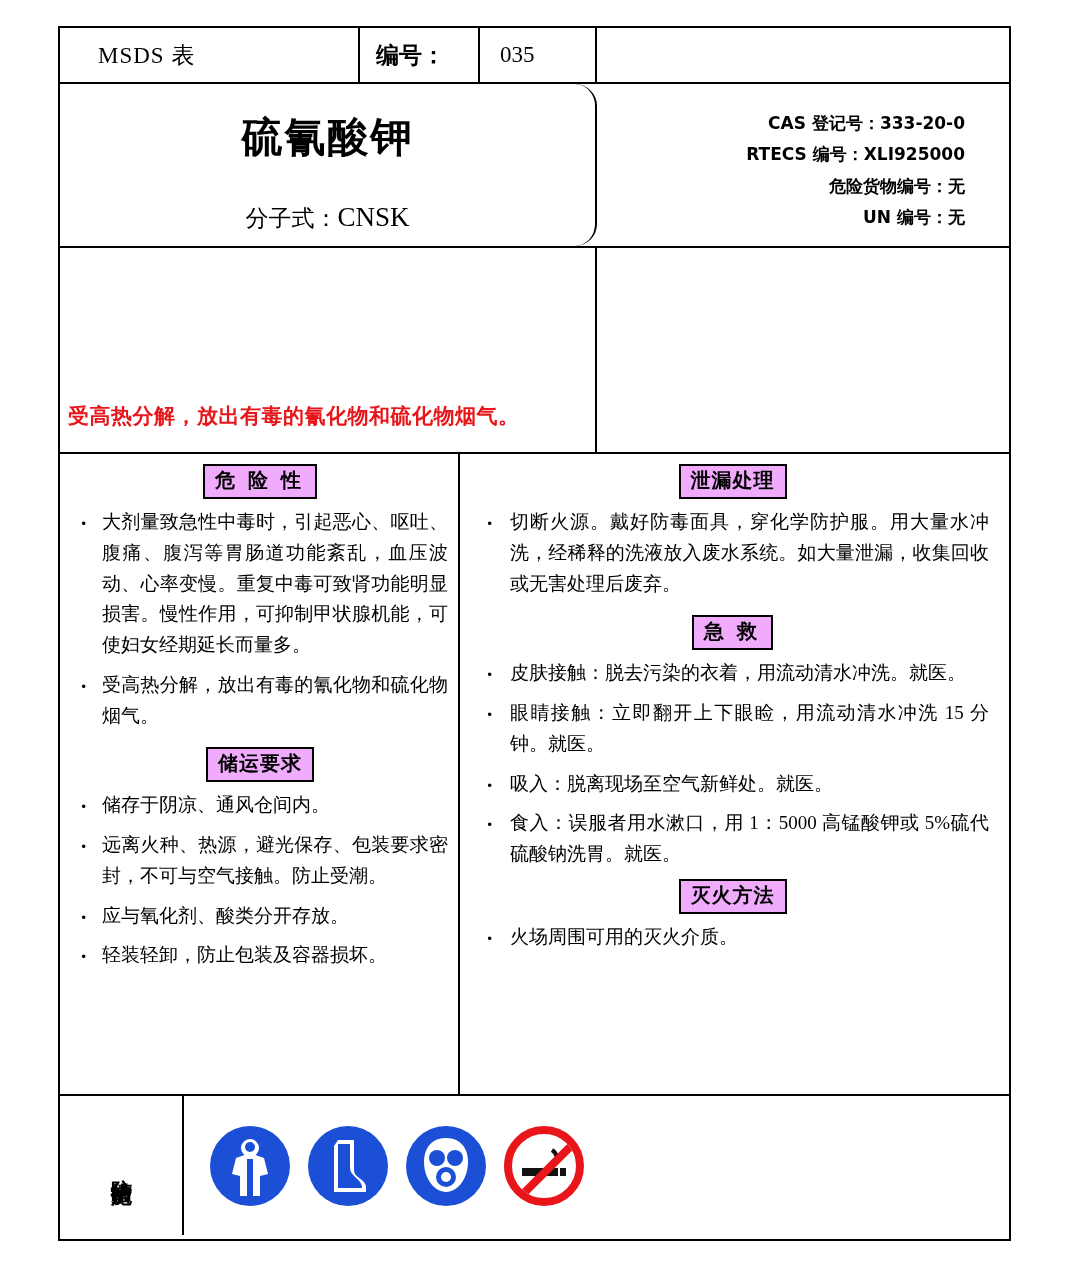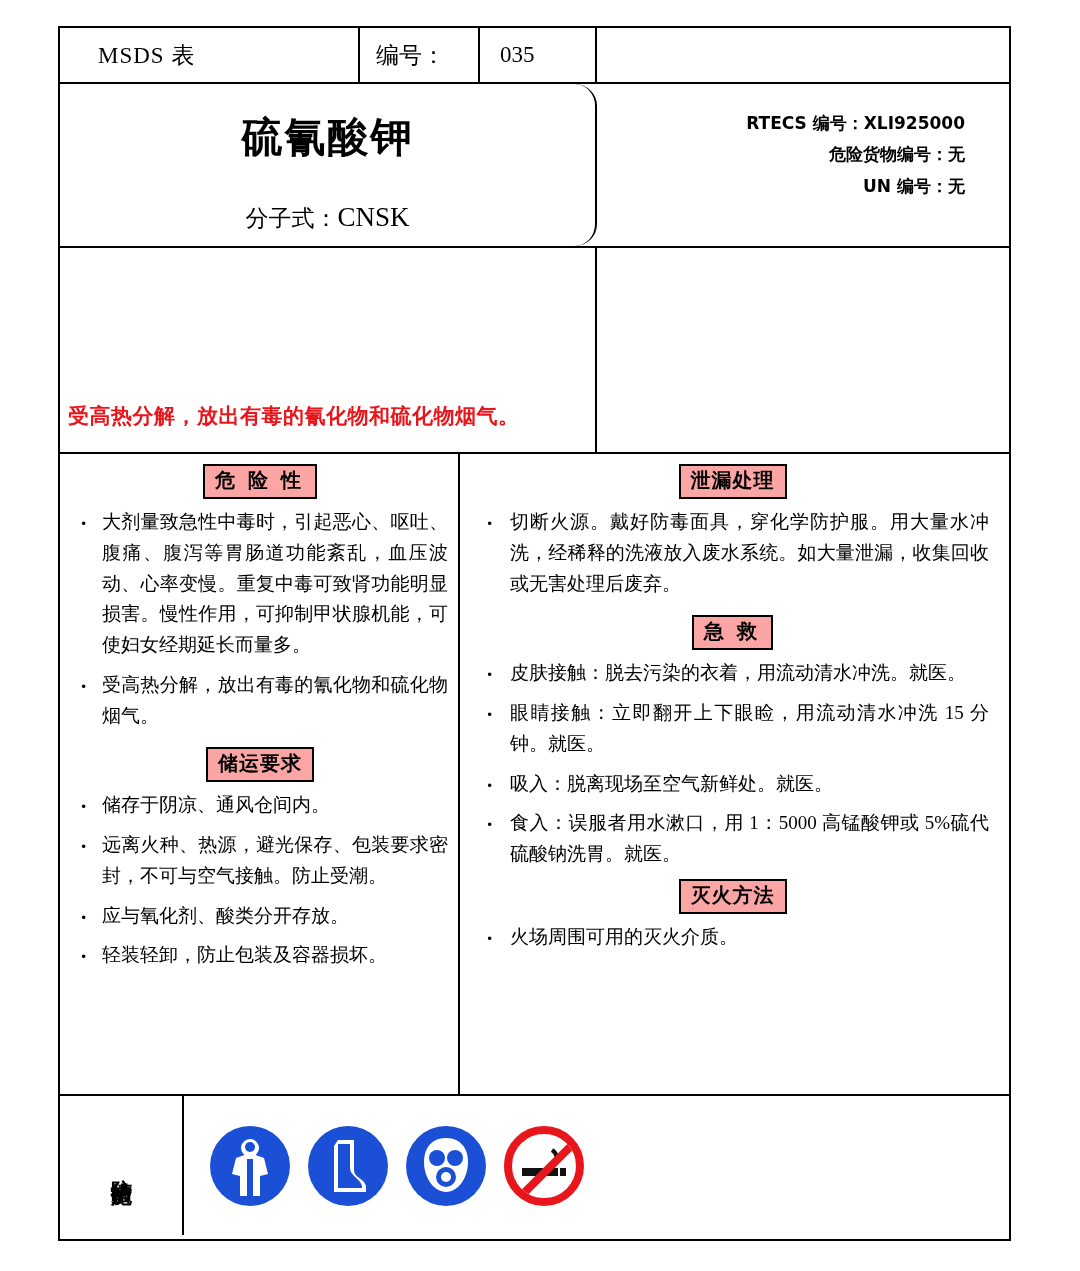--- a/index.html
+++ b/index.html
@@ -42,20 +42,21 @@
     letter-spacing: 1px;
   }
   .hdr-numlabel {
     width: 120px;
     border-right: 2px solid #000;
     box-sizing: border-box;
     display: flex;
     align-items: center;
     padding-left: 16px;
     font-size: 23px;
+    font-weight: bold;
   }
   .hdr-num {
     width: 117px;
     border-right: 2px solid #000;
     box-sizing: border-box;
     display: flex;
     align-items: center;
     padding-left: 20px;
     font-size: 23px;
   }
@@ -151,21 +152,21 @@
   }
   .sec-title {
     display: block;
     margin: 0 auto 8px auto;
     width: fit-content;
     border: 2px solid #000;
     padding: 1px 10px 3px 10px;
     font-size: 20px;
     font-weight: bold;
     letter-spacing: 4px;
-    background: #fca5a5;
+    background: #f0abfc;
   }
   .sec-title.narrow { letter-spacing: 1px; }
   ul.items {
     list-style: none;
     margin: 2px;
     padding: 0;
   }
   ul.items li {
     position: relative;
     padding-left: 30px;
@@ -259,20 +260,21 @@
   </div>
 
   <div class="name-row">
     <div class="name-cell">
       <div class="chem-name">硫氰酸钾</div>
       <div class="formula">
         <span class="ffix">分子式：</span><span>CNSK</span>
       </div>
     </div>
     <div class="cas-cell">
+      <div>CAS 登记号：333-20-0</div>
       <div>RTECS 编号：XLI925000</div>
       <div>危险货物编号：无</div>
       <div>UN 编号：无</div>
     </div>
   </div>
 
   <div class="decomp-row">
     <div class="decomp-left">
       <div class="decomp-text">受高热分解，放出有毒的氰化物和硫化物烟气。</div>
     </div>

